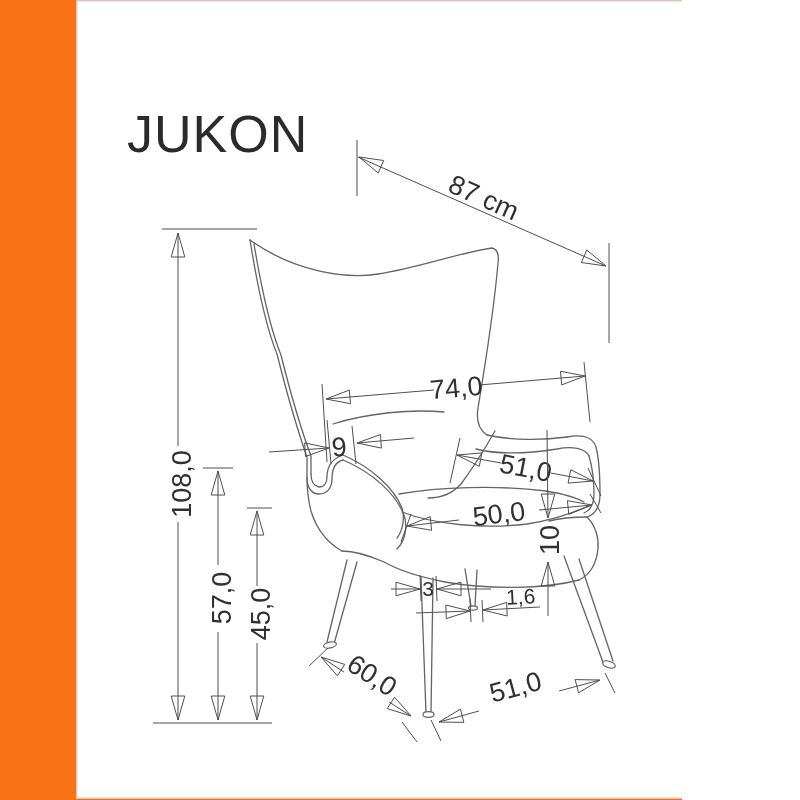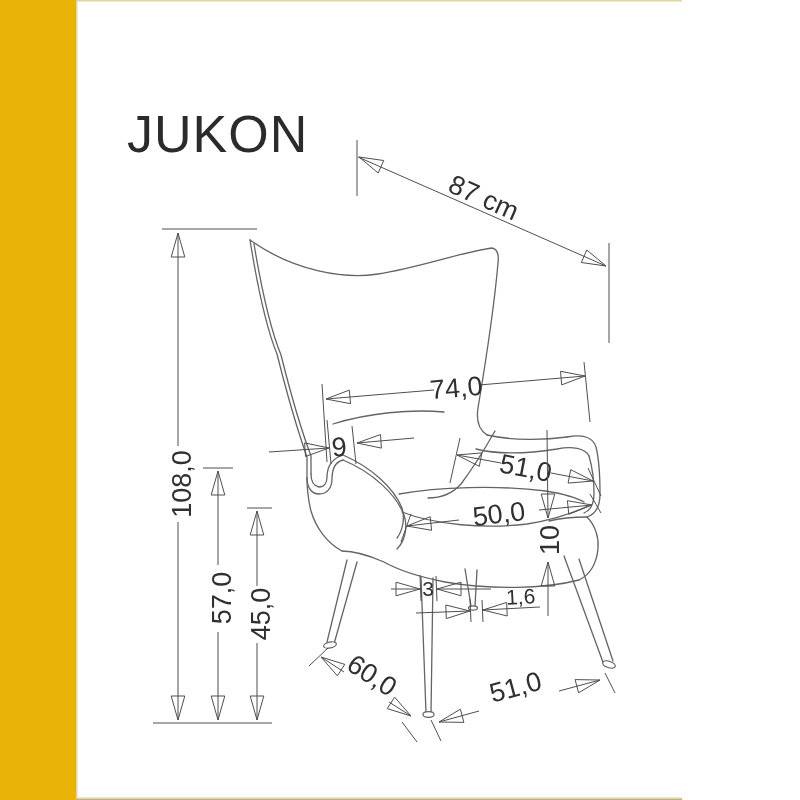--- a/index.html
+++ b/index.html
@@ -1,16 +1,16 @@
 <!DOCTYPE html>
 <html><head>
 <meta charset="utf-8">
 <style>
   html,body{margin:0;padding:0;background:#fff;}
-  .canvas{position:relative;width:676px;height:800px;background:#eab308;overflow:hidden;
+  .canvas{position:relative;width:676px;height:800px;background:#f97316;overflow:hidden;
           font-family:"Liberation Sans", sans-serif;padding-left:6px;}
   svg{position:absolute;left:0;top:0;}
   text{fill:#303030;font-family:"Liberation Sans", sans-serif;}
   .dim-label{font-size:27px;}
   .dim-label-small{font-size:21px;}
   .title-label{font-size:52px;letter-spacing:1px;fill:#2b2b2b;}
   .chair path, .chair line{stroke:#646464;fill:none;stroke-width:1.3;stroke-linecap:round;stroke-linejoin:round;}
   .chair ellipse{stroke:#646464;fill:#ffffff;stroke-width:1.2;}
   .dims path{stroke:#4f4f4f;fill:none;stroke-width:1;}
 </style>

